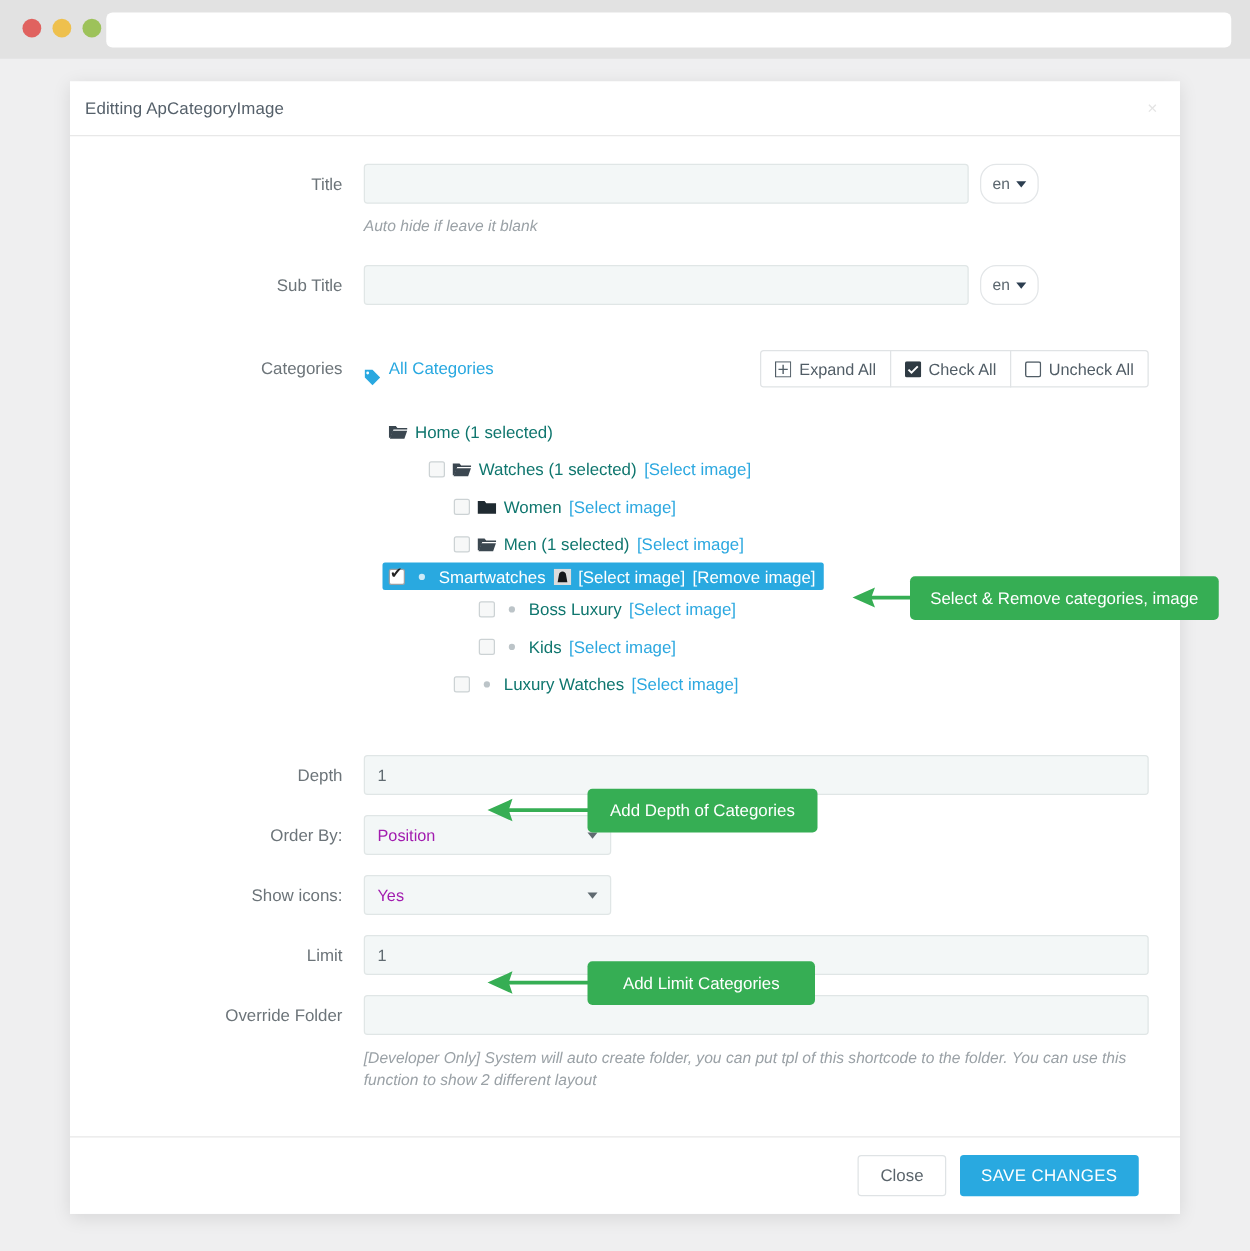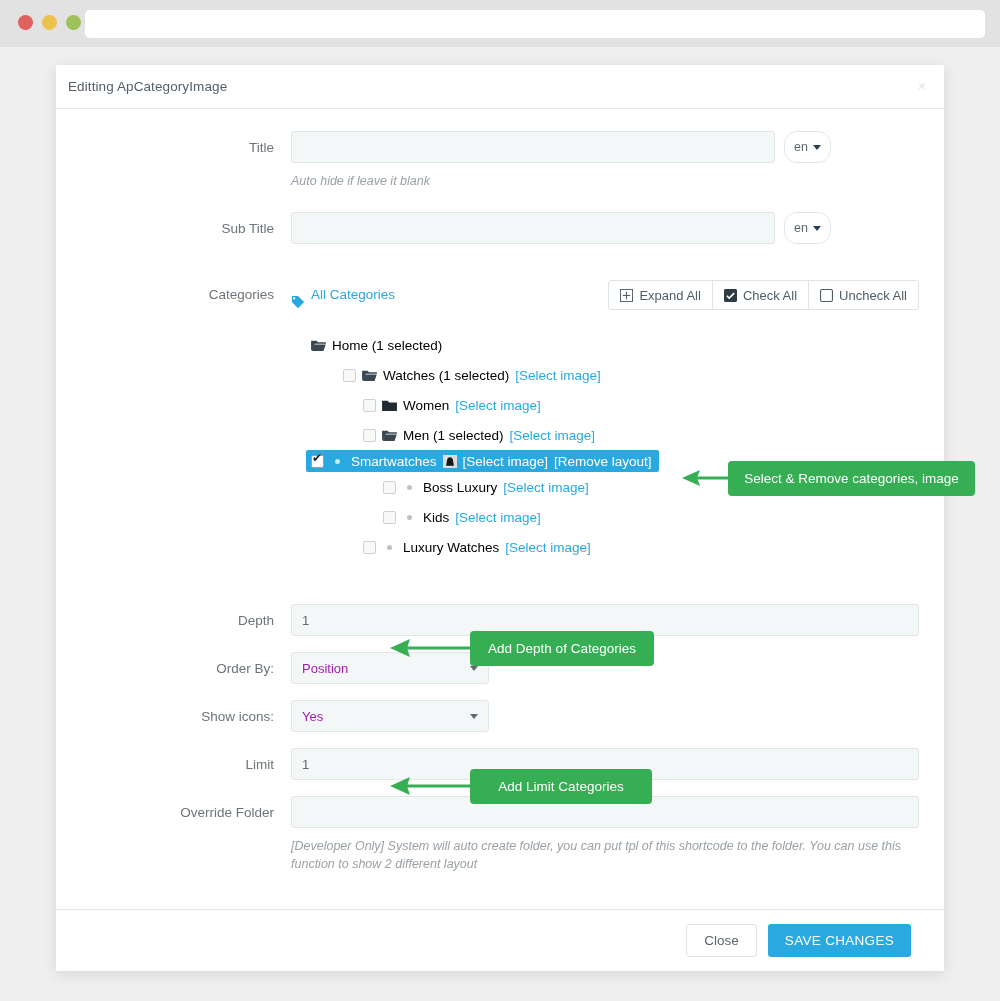--- a/index.html
+++ b/index.html
@@ -116,21 +116,21 @@
   .tbtn:first-child{ border-radius:3px 0 0 3px; margin-left:0; }
   .tbtn:last-child{ border-radius:0 3px 3px 0; }
   .ico-box{ display:inline-block; width:13px; height:13px; }
 
   
   .tree{ margin-top:18px; padding-left:20px; }
   .tnode{
     display:flex; align-items:center; height:30px; gap:6px;
     font-size:13.5px; color:#7b848a;
   }
-  .tnode .name{ color:#000000; }
+  .tnode .name{ color:#0f766e; }
   .tnode a{ color:#2ca8e0; text-decoration:none; cursor:pointer; }
   .chk{
     width:13px;height:13px;border:1px solid #ccd2d4;background:#f7f8f8;
     border-radius:2px; flex:0 0 13px; cursor:pointer;
   }
   .chk.checked{
     background:#ffffff; border-color:#9aa1a5;
     position:relative;
   }
   .chk.checked:after{
@@ -344,21 +344,21 @@
             <span class="chk checked"></span>
             <span class="bullet"></span>
             <span class="name">Smartwatches</span>
             <span class="thumb">
               <svg width="14" height="13" viewBox="0 0 14 13">
                   <rect width="14" height="13" fill="#dcdcdc"></rect>
                   <path fill="#15181a" d="M7 2.2c1.6 0 2.6 1.1 2.8 2.4l1.1 6.2H3.1L4.2 4.6C4.4 3.3 5.4 2.2 7 2.2z"></path>
                 </svg>
             </span>
             <a>[Select image]</a>
-            <a>[Remove layout]</a>
+            <a>[Remove image]</a>
           </div>
 
           <div class="tnode ind3">
             <span class="chk"></span>
             <span class="bullet"></span>
             <span class="name">Boss Luxury</span>
             <a>[Select image]</a>
           </div>
 
           <div class="tnode ind3">

